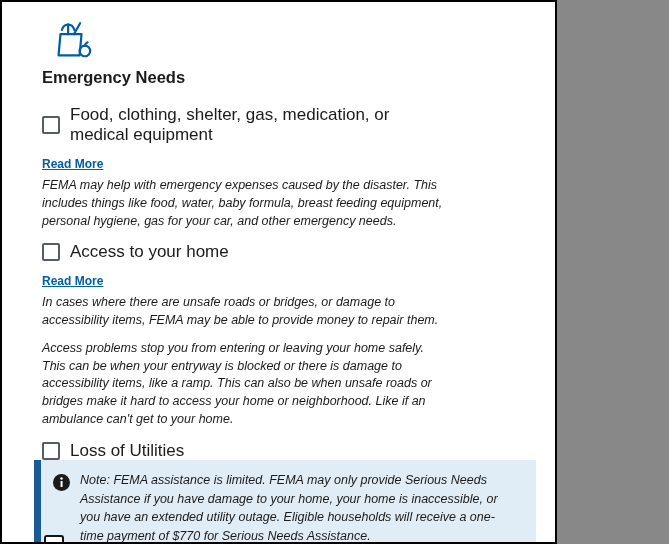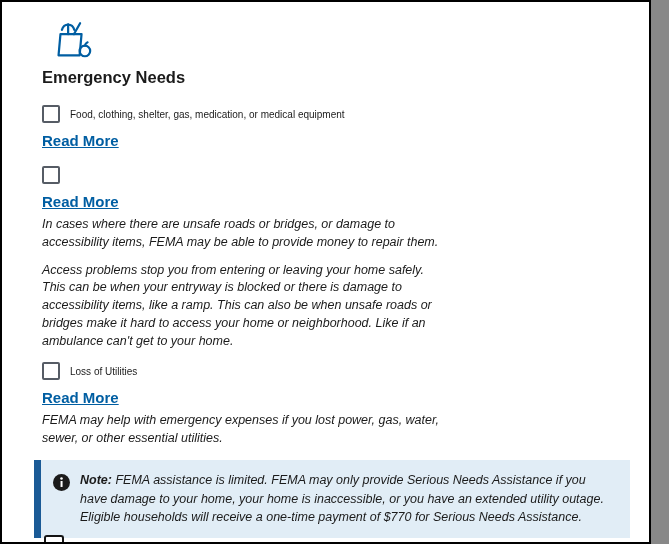--- a/index.html
+++ b/index.html
@@ -1,20 +1,20 @@
 <!DOCTYPE html>
 <html><head>
 <meta charset="utf-8">
 <style>
   * { box-sizing: border-box; margin: 0; padding: 0; }
   html, body { background: #888; }
   body { font-family: "Liberation Sans", sans-serif; }
   .window {
     position: relative;
-    width: 651px;
+    width: 557px;
     height: 544px;
     border: 2px solid #000;
     background: #fff;
     overflow: hidden;
     margin: 0;
   }
   .content { padding: 12px 0 0 40px; }
 
   .section-icon { margin: 2px 0 4px 6px; width: 46px; height: 46px; }
 
@@ -25,25 +25,25 @@
     margin: 6px 0 18px 0;
   }
 
   .option { width: 402px; margin-bottom: 12px; }
   .checkbox-row { display: flex; align-items: center; gap: 10px; margin-bottom: 9px; }
   .checkbox {
     width: 18px; height: 18px; flex: none;
     border: 2px solid #565c65; border-radius: 2px;
     background: #fff; cursor: pointer;
   }
-  .checkbox-label { font-size: 10px; color: #1b1b1b; cursor: pointer; }
+  .checkbox-label { font-size: 17px; color: #1b1b1b; cursor: pointer; }
 
   .read-more {
     display: inline-block;
-    font-size: 15px;
+    font-size: 12px;
     font-weight: 700;
     color: #005ea2;
     text-decoration: underline;
     margin: 0 0 5px 0;
     cursor: pointer;
   }
 
   .desc {
     font-size: 12.5px;
     font-style: italic;
@@ -63,21 +63,21 @@
     display: flex;
     padding: 11px 18px 11px 0;
   }
   .alert-icon { flex: none; margin: 3px 10px 0 12px; }
   .alert-text {
     font-size: 12.5px;
     font-style: italic;
     line-height: 1.48;
     color: #1b1b1b;
   }
-  .alert-text strong { font-weight: 700; }
+  .alert-text strong { font-weight: 400; }
 
   .partial-icon {
     position: absolute;
     left: 42px;
     bottom: 0;
     width: 20px;
     height: 7px;
     border: 2px solid #141414;
     border-bottom: none;
     border-radius: 3px 3px 0 0;
@@ -103,25 +103,27 @@
     </div>
 
     <h1 class="page-title">Emergency Needs</h1>
 
     <section class="option">
       <div class="checkbox-row">
         <span class="checkbox" role="checkbox" aria-checked="false"></span>
         <label class="checkbox-label">Food, clothing, shelter, gas, medication, or medical equipment</label>
       </div>
       <a class="read-more" href="#">Read More</a>
+      <p class="desc">FEMA may help with emergency expenses caused by the disaster. This includes things like food, water, baby formula, breast feeding equipment, personal hygiene, gas for your car, and other emergency needs.</p>
     </section>
 
     <section class="option">
       <div class="checkbox-row">
         <span class="checkbox" role="checkbox" aria-checked="false"></span>
+        <label class="checkbox-label">Access to your home</label>
       </div>
       <a class="read-more" href="#">Read More</a>
       <p class="desc">In cases where there are unsafe roads or bridges, or damage to accessibility items, FEMA may be able to provide money to repair them.</p>
       <p class="desc">Access problems stop you from entering or leaving your home safely. This can be when your entryway is blocked or there is damage to accessibility items, like a ramp. This can also be when unsafe roads or bridges make it hard to access your home or neighborhood. Like if an ambulance can't get to your home.</p>
     </section>
 
     <section class="option">
       <div class="checkbox-row">
         <span class="checkbox" role="checkbox" aria-checked="false"></span>
         <label class="checkbox-label">Loss of Utilities</label>

